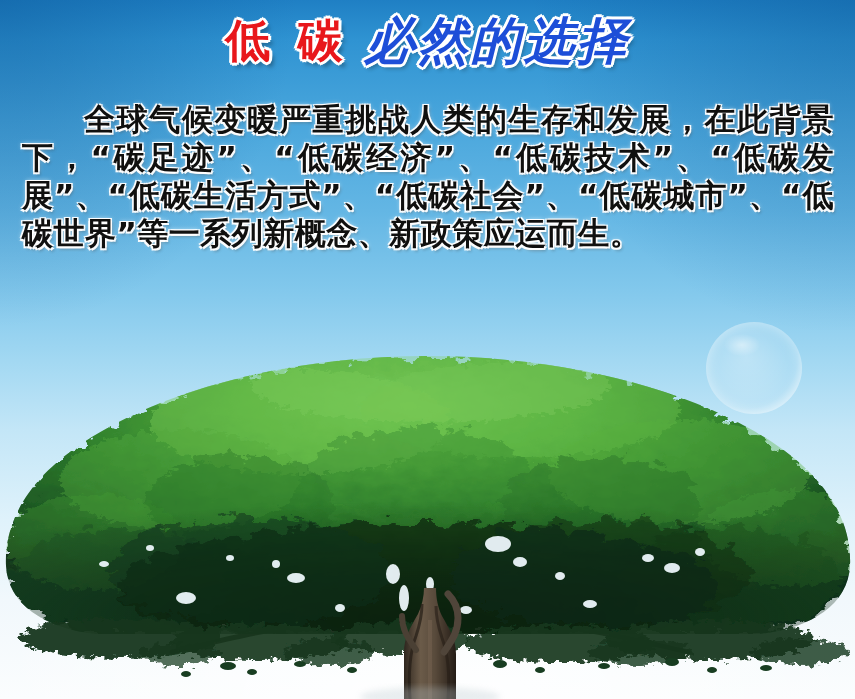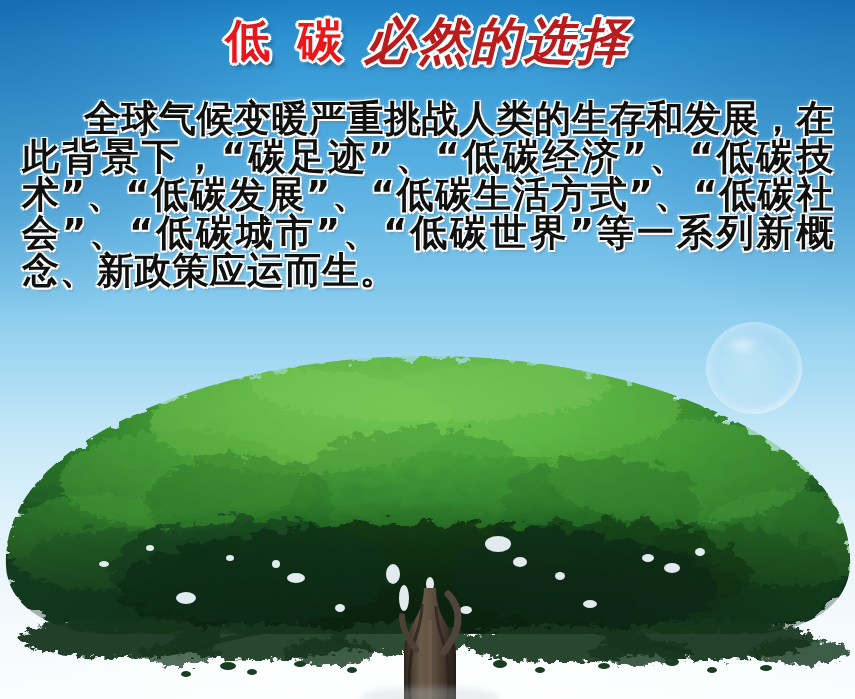--- a/index.html
+++ b/index.html
@@ -106,39 +106,39 @@
     color: #e8171b;
     text-shadow:
       -2px -2px 0 #ffffff,  2px -2px 0 #ffffff,
       -2px  2px 0 #ffffff,  2px  2px 0 #ffffff,
       -3px  0   0 #ffffff,  3px  0   0 #ffffff,
        0   -3px 0 #ffffff,  0    3px 0 #ffffff,
        4px  5px 4px rgba(0,0,0,0.35);
     font-style: normal;
   }
   .title-sub {
-    color: #b91c1c;
+    color: #1d4ed8;
     font-size: 50px;
     letter-spacing: 3px;
     text-shadow:
       -2px -2px 0 #ffffff,  2px -2px 0 #ffffff,
       -2px  2px 0 #ffffff,  2px  2px 0 #ffffff,
       -3px  0   0 #ffffff,  3px  0   0 #ffffff,
        0   -3px 0 #ffffff,  0    3px 0 #ffffff,
        3px  4px 4px rgba(0,0,0,0.30);
   }
 
   
   .body-text {
     position: absolute;
     left: 22px;
     top: 100px;
     width: 812px;
     font-family: "DejaVu Sans", "Liberation Sans", sans-serif;
-    font-size: 37px;
+    font-size: 31px;
     font-weight: bold;
     line-height: 38px;
     color: #10100f;
     text-align: justify;
     text-align-last: left;
     letter-spacing: 0.5px;
     text-shadow:
       -1.5px -1.5px 0 rgba(255,255,255,0.95),
        1.5px -1.5px 0 rgba(255,255,255,0.95),
       -1.5px  1.5px 0 rgba(255,255,255,0.95),

